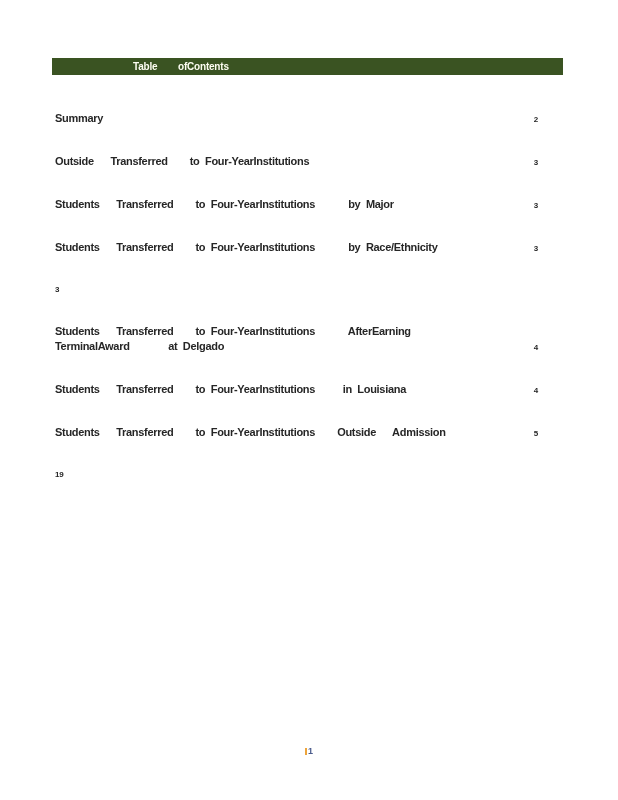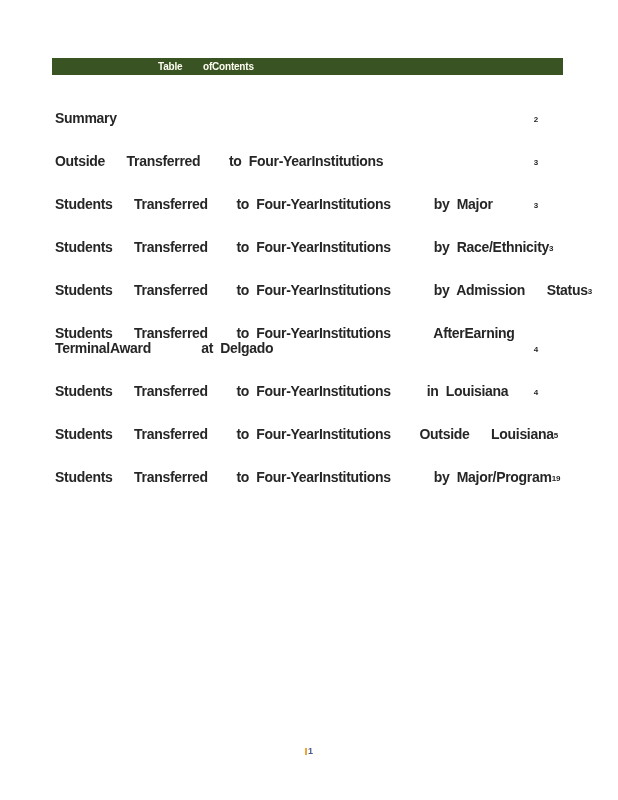--- a/index.html
+++ b/index.html
@@ -18,41 +18,41 @@
   .header-bar {
     position: absolute;
     left: 52px;
     top: 58px;
     width: 511px;
     height: 17px;
     display: flex;
     align-items: center;
   }
   .header-title {
-    padding-left: 106px;
+    padding-left: 81px;
     font-size: 10px;
     font-weight: bold;
     letter-spacing: -0.2px;
     white-space: pre;
   }
   .toc {
     position: absolute;
     left: 55px;
     top: 111px;
     right: 80px;
   }
   .toc-row {
     display: flex;
     justify-content: space-between;
     align-items: flex-end;
     margin-bottom: 28px;
     line-height: 15px;
   }
   .toc-title {
-    font-size: 14px;
+    font-size: 11px;
     font-weight: bold;
     letter-spacing: -0.3px;
     white-space: pre;
   }
   .toc-page {
     font-size: 8px;
     font-weight: bold;
     letter-spacing: -0.2px;
     line-height: 13px;
     flex: 0 0 auto;
@@ -102,42 +102,40 @@
       <span class="toc-title">Students      Transferred        to  Four-YearInstitutions            by  Major</span>
       <span class="toc-page">3</span>
     </div>
 
     <div class="toc-row">
       <span class="toc-title">Students      Transferred        to  Four-YearInstitutions            by  Race/Ethnicity</span>
       <span class="toc-page">3</span>
     </div>
 
     <div class="toc-row">
-      <span class="toc-title">Students      Transferred        to  Four-YearInstitutions            by  Admission      Status</span>
       <span class="toc-page">3</span>
     </div>
 
     <div class="toc-row">
       <span class="toc-title">Students      Transferred        to  Four-YearInstitutions            AfterEarning
 TerminalAward              at  Delgado</span>
       <span class="toc-page">4</span>
     </div>
 
     <div class="toc-row">
       <span class="toc-title">Students      Transferred        to  Four-YearInstitutions          in  Louisiana</span>
       <span class="toc-page">4</span>
     </div>
 
     <div class="toc-row">
-      <span class="toc-title">Students      Transferred        to  Four-YearInstitutions        Outside      Louisiana</span>
+      <span class="toc-title">Students      Transferred        to  Four-YearInstitutions        Outside      Admission</span>
       <span class="toc-page">5</span>
     </div>
 
     <div class="toc-row">
-      <span class="toc-title">Students      Transferred        to  Four-YearInstitutions            by  Major/Program</span>
       <span class="toc-page">19</span>
     </div>
   </div>
 
   <div class="footer">
     <span class="footer-tick" style="background: rgb(237, 164, 59);"></span>
     <span class="footer-number" style="color: rgb(74, 91, 140);">1</span>
   </div>
 
 </div>

